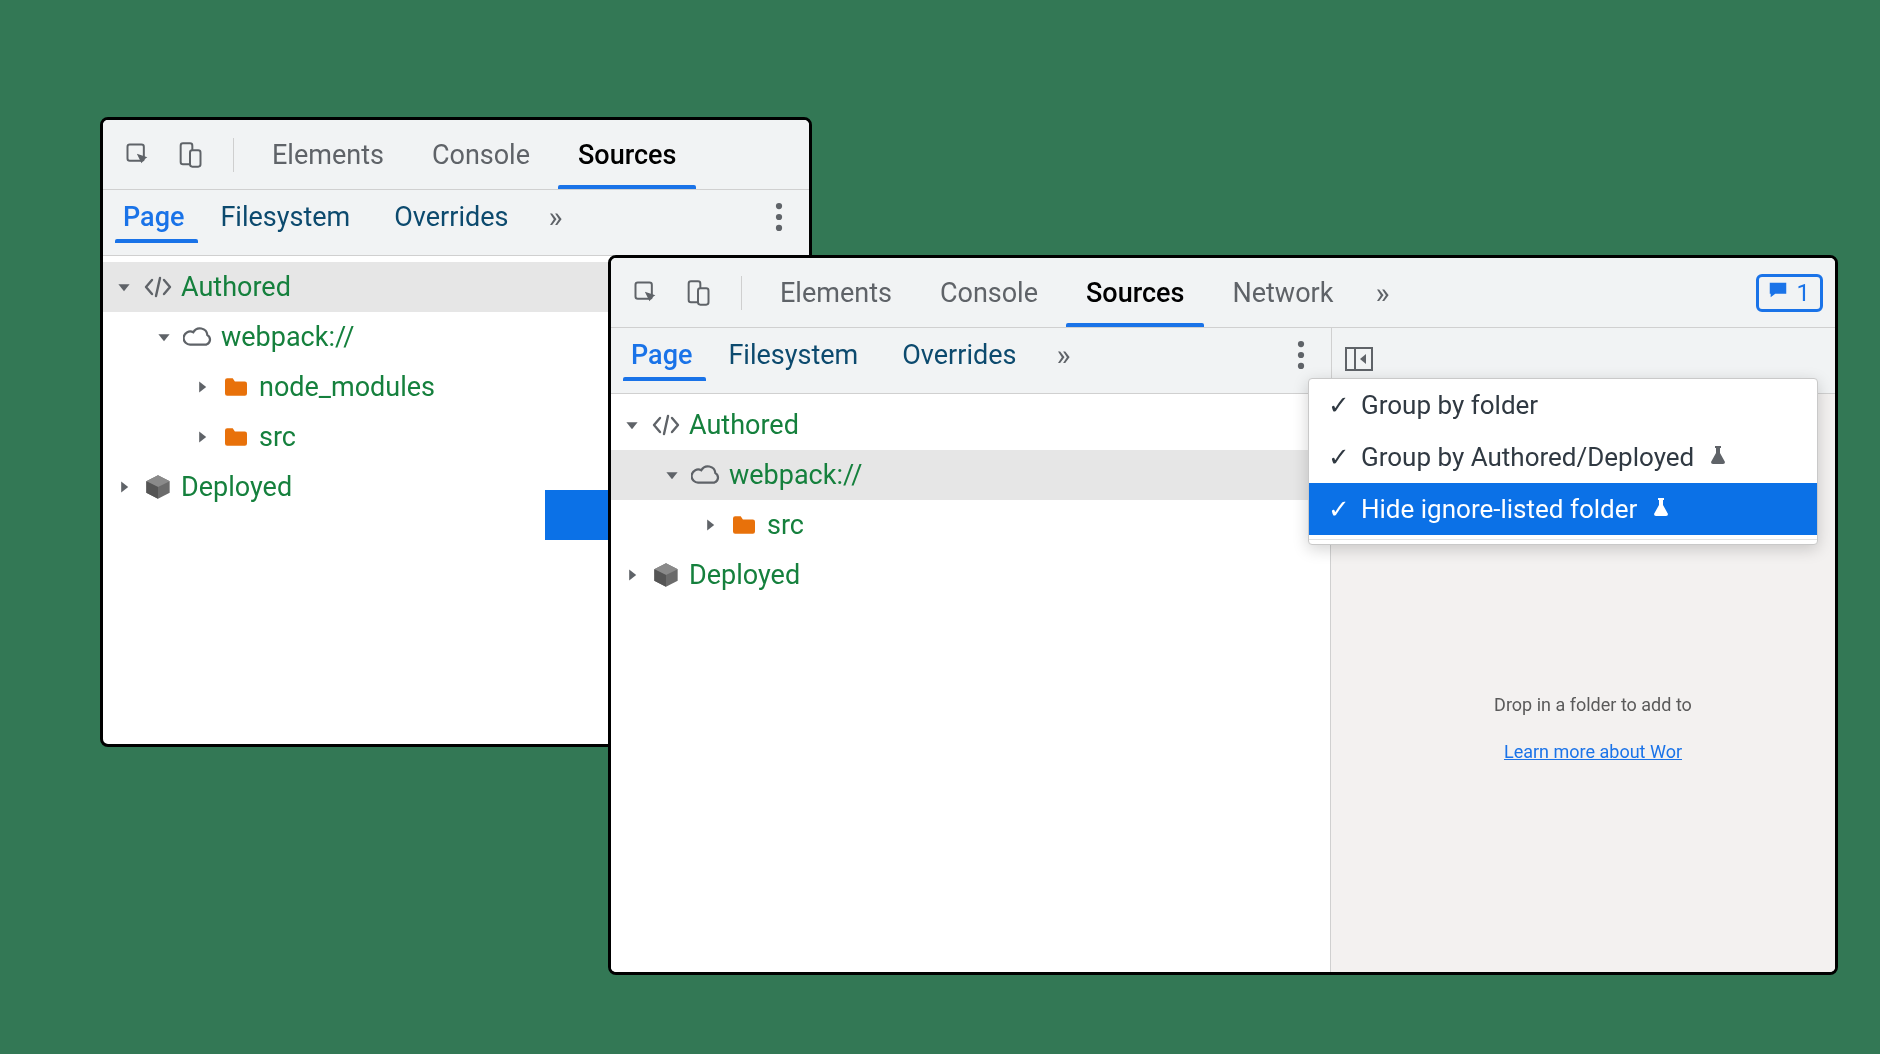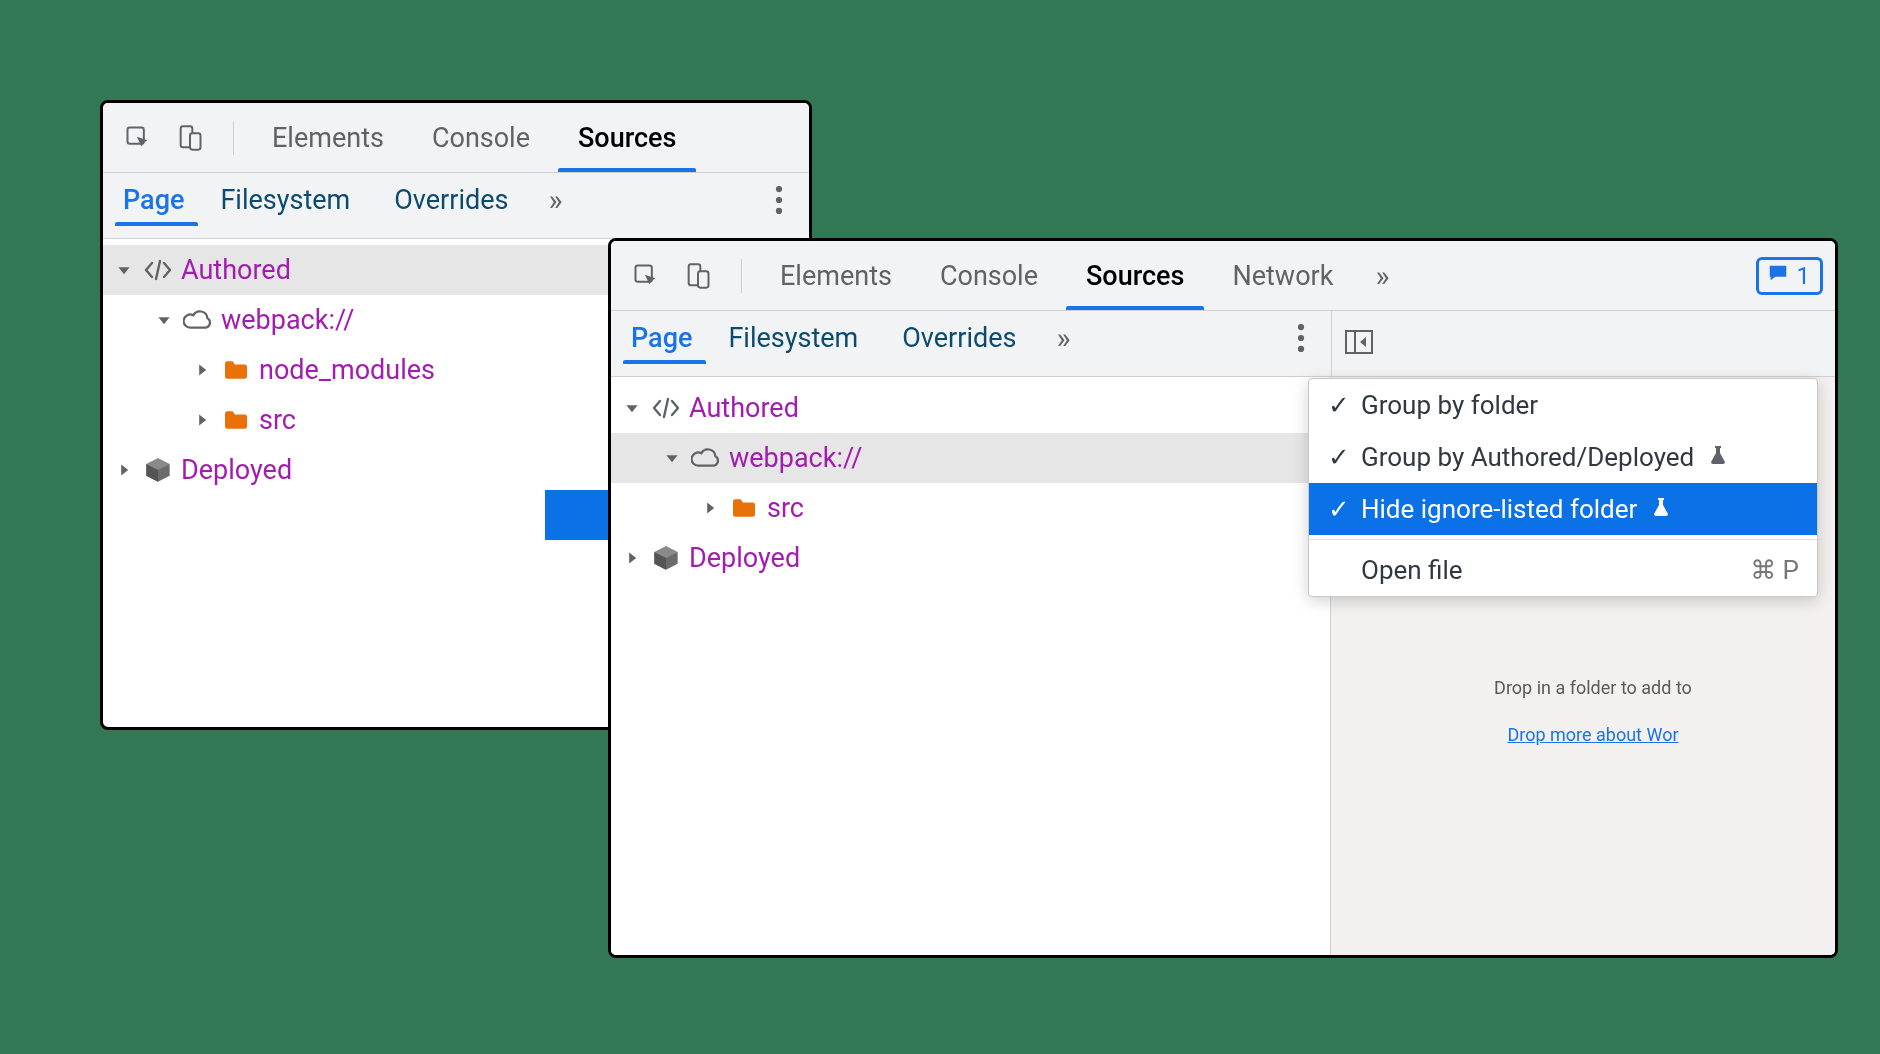--- a/index.html
+++ b/index.html
@@ -12,20 +12,21 @@
     overflow: hidden;
   }
 
   .panel {
     position: absolute;
     background: #fff;
     border: 3px solid #000;
     border-radius: 8px;
     overflow: hidden;
     box-shadow: none;
+    margin-top: 17px;
   }
 
   
   .tabbar {
     display: flex;
     align-items: center;
     height: 70px;
     background: #f1f3f4;
     border-bottom: 1px solid #d0d0d0;
     padding: 0 12px;
@@ -123,21 +124,21 @@
     width: 22px; height: 22px;
     display: flex; align-items: center; justify-content: center;
     color: #5f6368;
   }
   .ind { display:inline-block; }
   .node-icon {
     width: 30px; height: 30px;
     display: flex; align-items: center; justify-content: center;
     color: #5f6368;
   }
-  .label { color: #a21caf; text-align: right; }
+  .label { color: #15803d; text-align: right; }
 
   
   .big-arrow {
     position: absolute;
     width: 170px; height: 140px;
   }
 
   
   .msg-badge {
     display: flex; align-items: center; gap: 8px;
@@ -452,21 +453,21 @@
             <path d="M12 12 L12 22 L2 17 L2 7 Z" fill="#555"></path>
           </svg>
         </span>
       <span class="label">Deployed</span>
     </div>
   </div>
 
   <div class="rpanel-body" style="left:720px; top:136px; right:0; bottom:0; padding:300px 20px 0 40px; text-align:center;">
     <div>Drop in a folder to add to</div>
     <div style="height:26px"></div>
-    <a href="#"><span>Drop more about Wor</span></a>
+    <a href="#"><span>Learn more about Wor</span></a>
   </div>
 </div>
 
 <div class="ctxmenu" style="left:1308px; top:378px;">
   <div class="ctx-item">
     <span class="ctx-check">✓</span>
     <span>Group by folder</span>
   </div>
   <div class="ctx-item">
     <span class="ctx-check">✓</span>
@@ -476,18 +477,13 @@
         </svg></span>
   </div>
   <div class="ctx-item hilite">
     <span class="ctx-check">✓</span>
     <span>Hide ignore-listed folder</span>
     <span style="margin-left:4px;"><svg width="20" height="22" viewBox="0 0 20 22">
           <path d="M7 2h6v2h-1v5l5 9a2 2 0 0 1-2 2H5a2 2 0 0 1-2-2l5-9V4H7z" fill="#fff"></path>
         </svg></span>
   </div>
   <div class="ctx-sep"></div>
-  <div class="ctx-item">
-    <span class="ctx-check"></span>
-    <span>Open file</span>
-    <span class="ctx-right">⌘ P</span>
-  </div>
 </div>
 
 </body></html>

